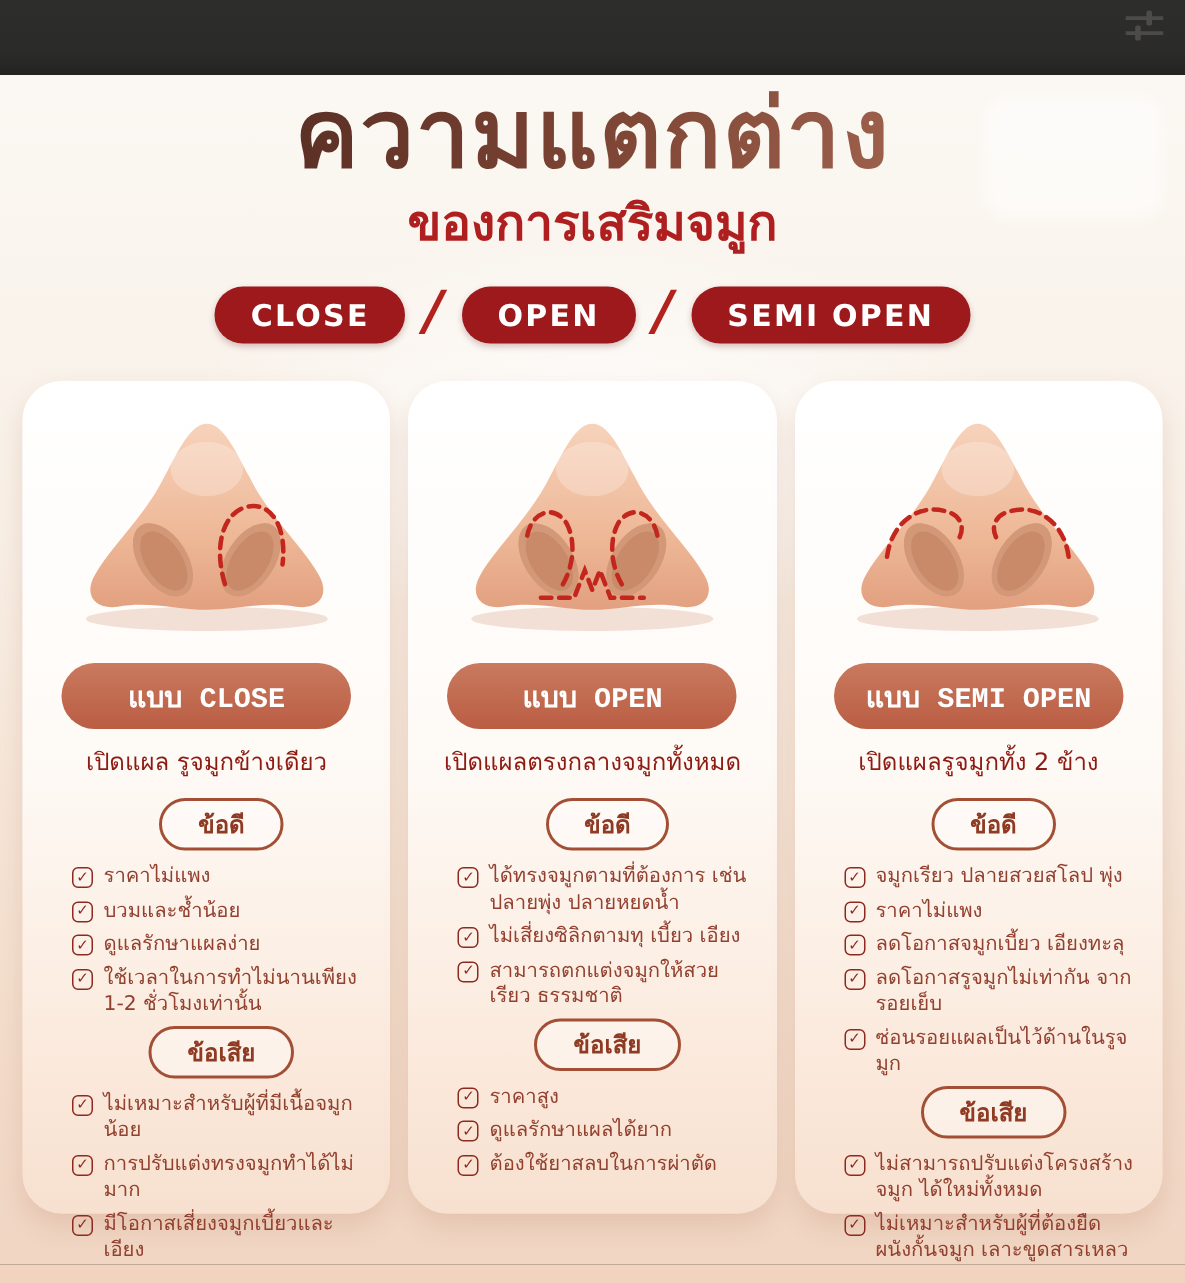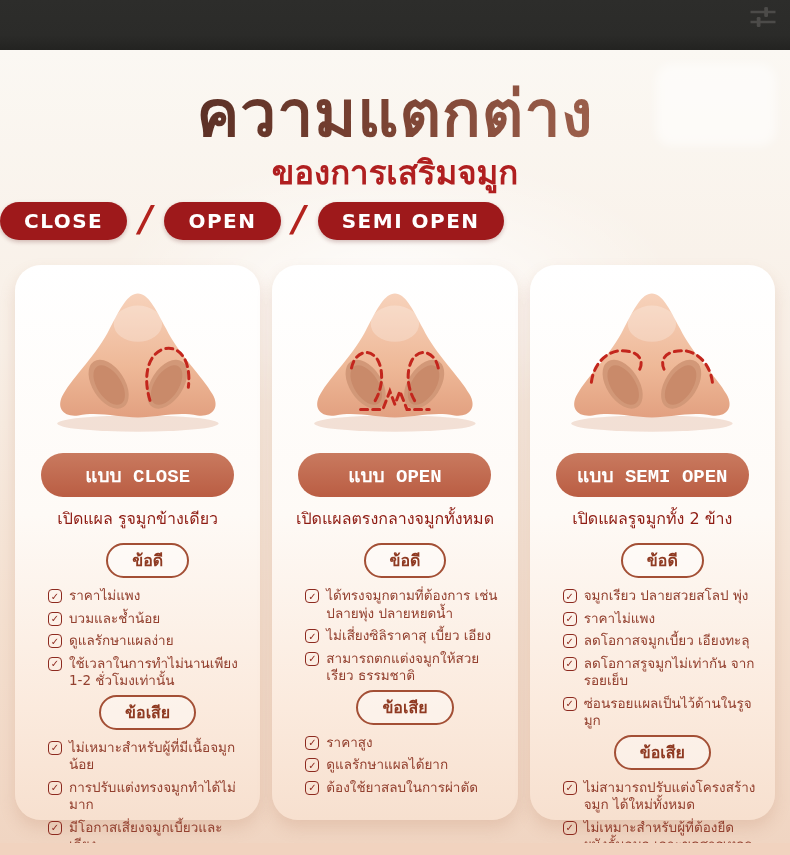--- a/index.html
+++ b/index.html
@@ -25,32 +25,32 @@
     content:""; position:absolute; left:90px; top:120px; width:610px; height:260px;
     background:radial-gradient(ellipse at 50% 45%, rgba(255,255,255,0.85) 0%, rgba(255,255,255,0) 65%);
     pointer-events:none;
   }
   .corner-glow {
     position:absolute; top:14px; right:14px; width:120px; height:82px;
     background:rgba(255,255,255,0.55); border-radius:16px; filter:blur(5px);
   }
 
   .title {
-    position:relative; margin-top:24px; text-align:center;
+    position:relative; text-align:center;
     font-size:64px; font-weight:bold; line-height:1.25; letter-spacing:1px;
     background:linear-gradient(100deg,#42201a 5%,#7c4434 50%,#b5755e 95%);
     -webkit-background-clip:text; background-clip:text;
     color:transparent;
   }
   .subtitle {
     position:relative; margin-top:-8px; text-align:center;
     font-size:33px; font-weight:bold; color:#b01f20;
   }
 
-  .pills { position:relative; margin-top:1px; display:flex; align-items:center; gap:10px; }
+  .pills { position:relative; margin-top:14px; display:flex; justify-content:center; align-items:center; gap:10px; }
   .pill {
     background:#9e191b; color:#ffffff; font-weight:bold; font-size:20px; letter-spacing:1.5px;
     padding:7px 24px; border-radius:26px; box-shadow:0 2px 4px rgba(90,20,20,0.25);
   }
   .slash { color:#b3231e; font-size:36px; font-weight:bold; font-style:italic; margin:0 2px; transform:translateY(-2px); }
 
   .cards { position:relative; display:flex; gap:12px; padding:0 15px; margin-top:24px; height:555px; }
   .card {
     flex:1; border-radius:26px; position:relative;
     background:linear-gradient(180deg,#ffffff 0%,#fefaf6 45%,#fbeadd 80%,#f7e0cf 100%);
@@ -208,21 +208,21 @@
         <div class="card-label">แบบ OPEN</div>
         <div class="card-sub">เปิดแผลตรงกลางจมูกทั้งหมด</div>
         <div class="section-row"><span class="section-pill">ข้อดี</span></div>
         <div class="list">
             <div class="li">
               <span class="chk">✓</span>
               <span>ได้ทรงจมูกตามที่ต้องการ เช่น ปลายพุ่ง ปลายหยดน้ำ</span>
             </div>
             <div class="li">
               <span class="chk">✓</span>
-              <span>ไม่เสี่ยงซิลิราคาสุ เบี้ยว เอียง</span>
+              <span>ไม่เสี่ยงซิลิกตามทุ เบี้ยว เอียง</span>
             </div>
             <div class="li">
               <span class="chk">✓</span>
               <span>สามารถตกแต่งจมูกให้สวยเรียว ธรรมชาติ</span>
             </div>
           </div>
         <div class="section-row gap-top"><span class="section-pill">ข้อเสีย</span></div>
         <div class="list">
             <div class="li">
               <span class="chk">✓</span>

